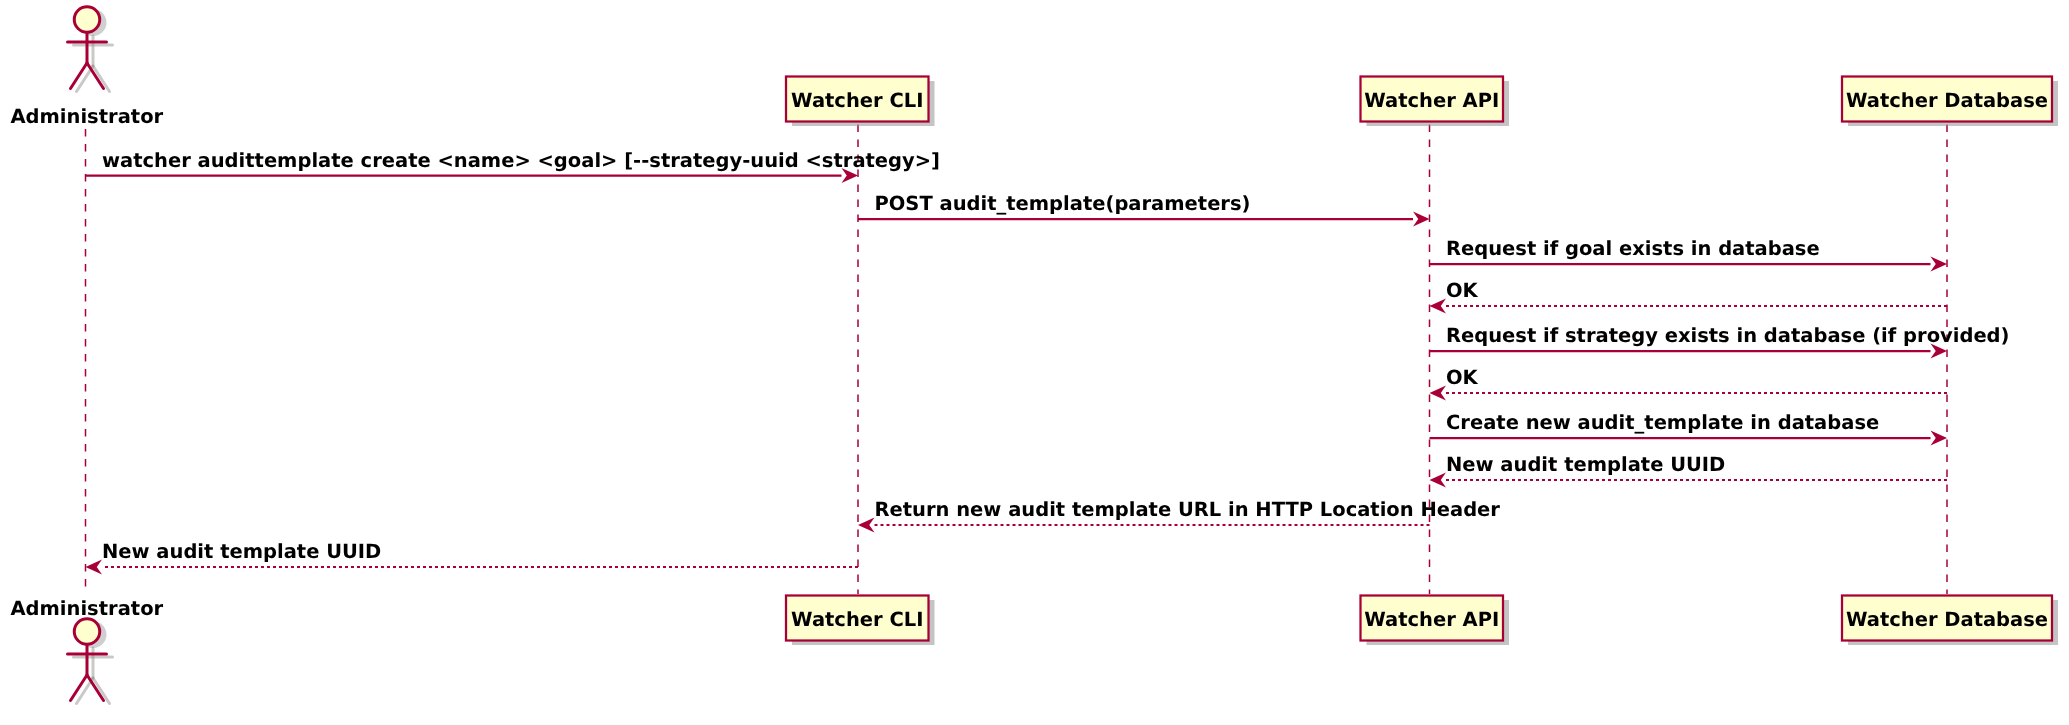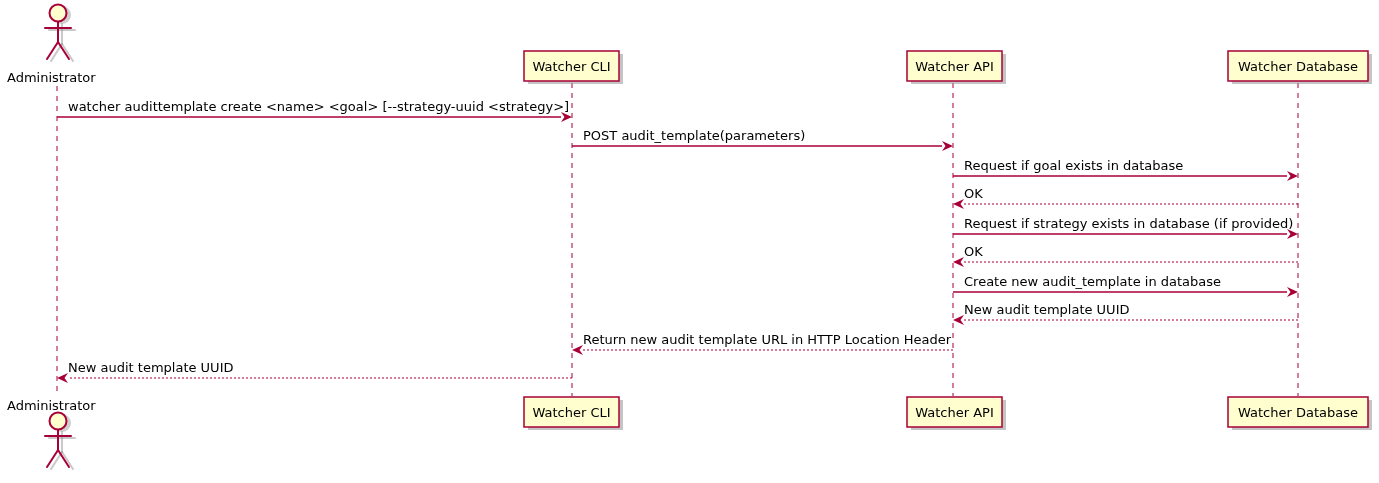--- a/index.html
+++ b/index.html
@@ -11,20 +11,21 @@
     width: 1379px;
     height: 483px;
     font-family: "DejaVu Sans", sans-serif;
     overflow: hidden;
   }
   #diagram-root {
     position: relative;
     width: 1379px;
     height: 483px;
     background: #FFFFFF;
+    font-weight: bold;
   }
   #uml-svg {
     position: absolute;
     left: 0;
     top: 0;
     width: 1379px;
     height: 483px;
     display: block;
   }
   .msg-label, .box-label, .actor-label {

